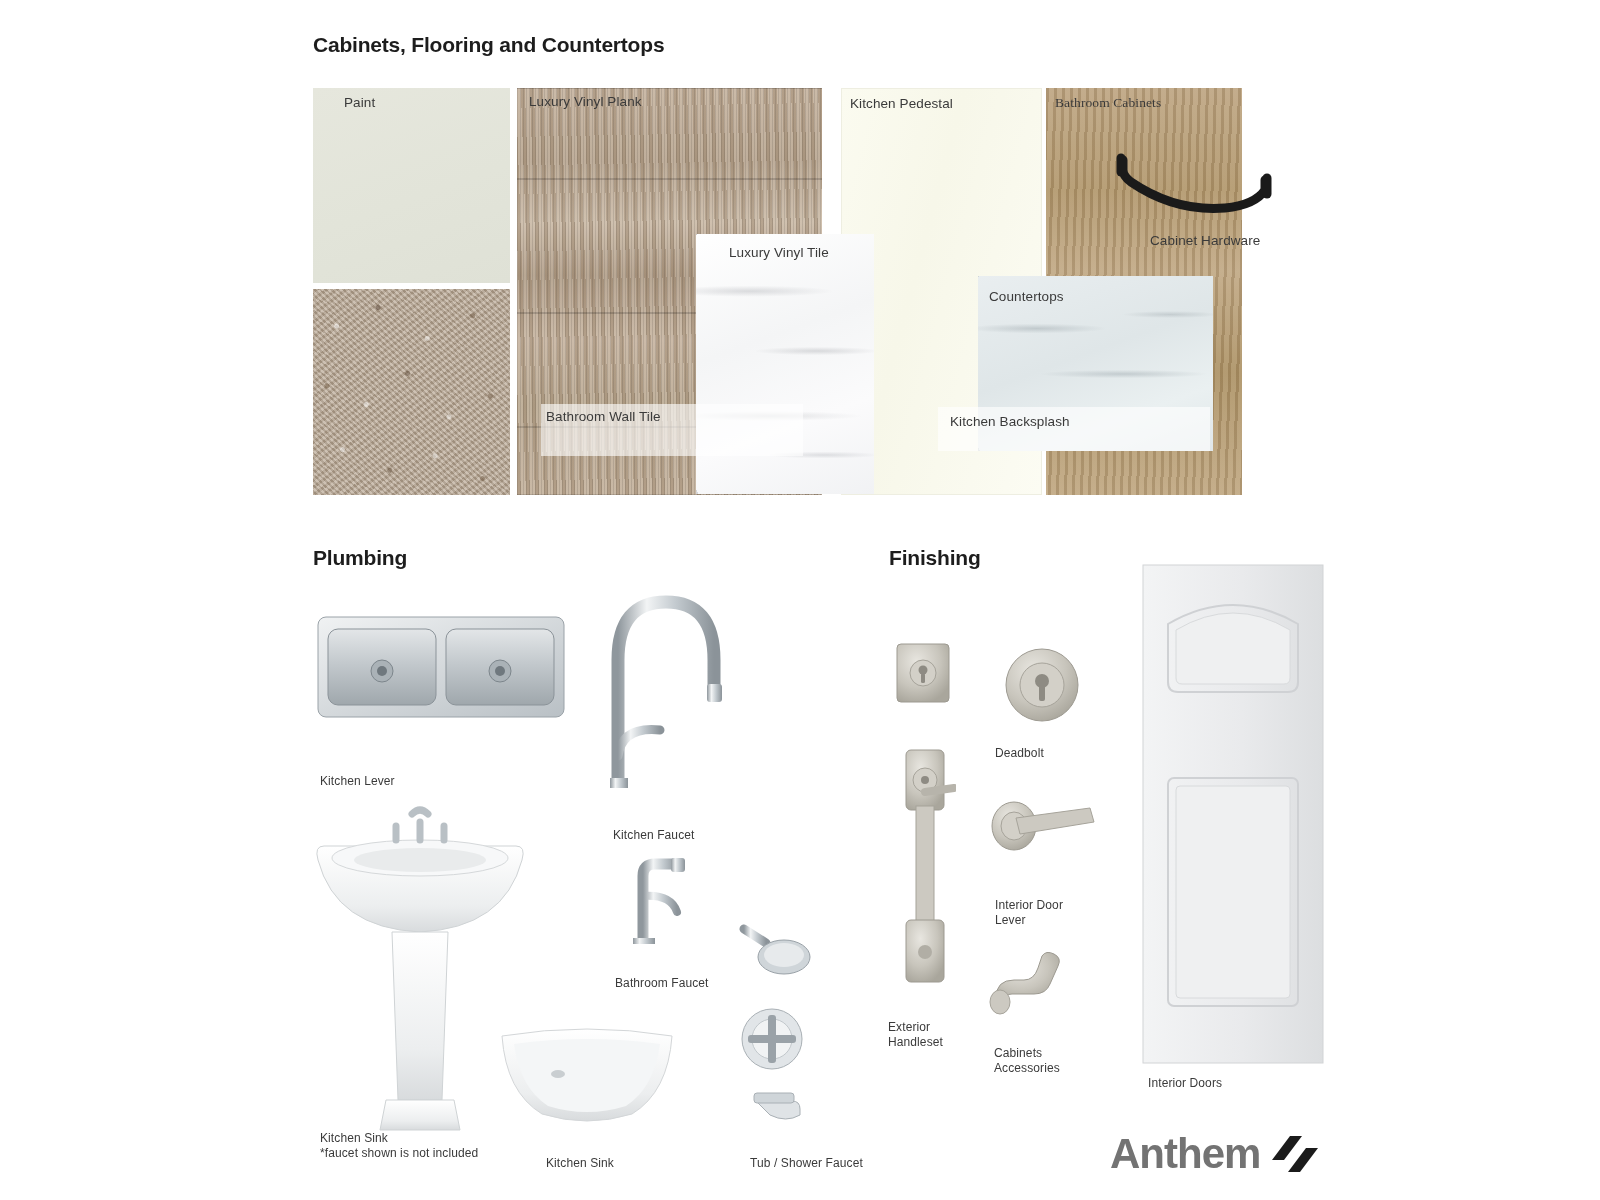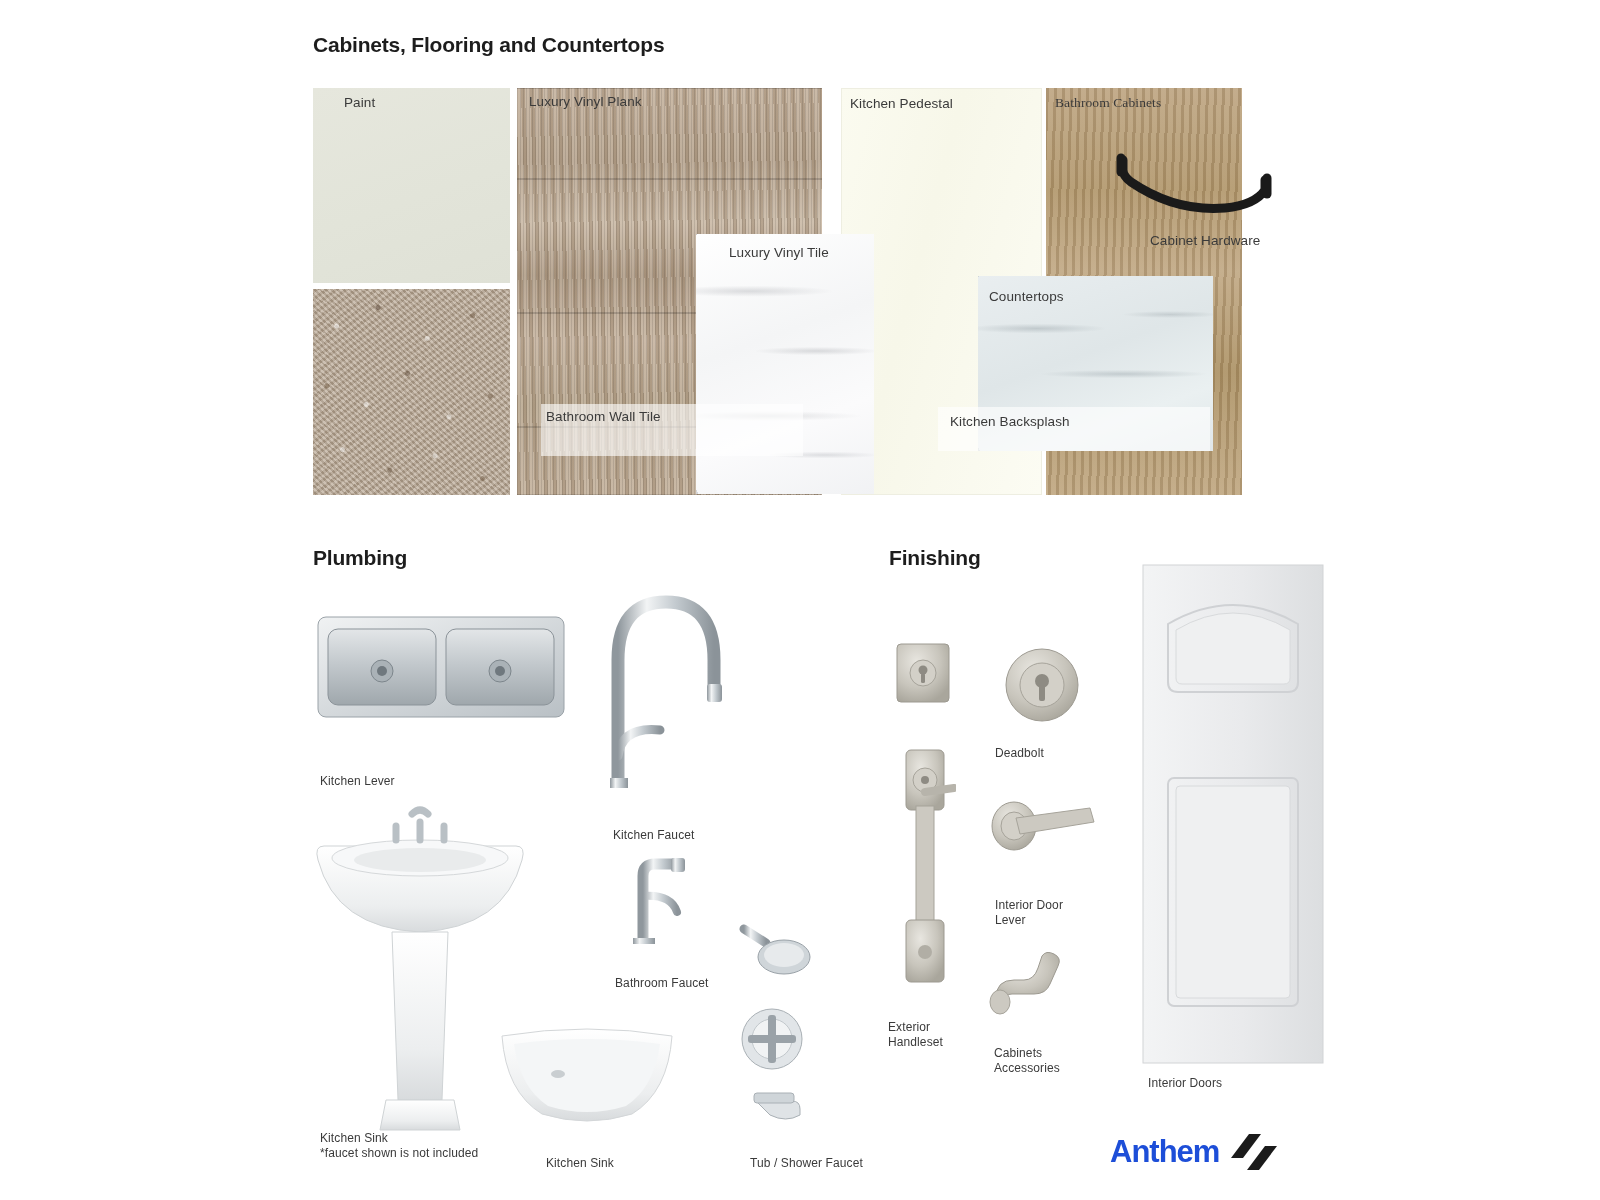--- a/index.html
+++ b/index.html
@@ -140,21 +140,21 @@
     letter-spacing: .1px;
   }
 
   
   #logo {
     position: absolute;
     left: 1110px; top: 1130px;
     display: flex; align-items: center; gap: 8px;
   }
   #logo .word {
-    font-size: 31px; font-weight: bold; color: #1d4ed8; letter-spacing: -1px;
+    font-size: 42px; font-weight: bold; color: #737373; letter-spacing: -1px;
   }
 
   svg { display: block; }
   .art { position: absolute; }
 </style>
 </head>
 <body>
 
 <div class="page">
 

